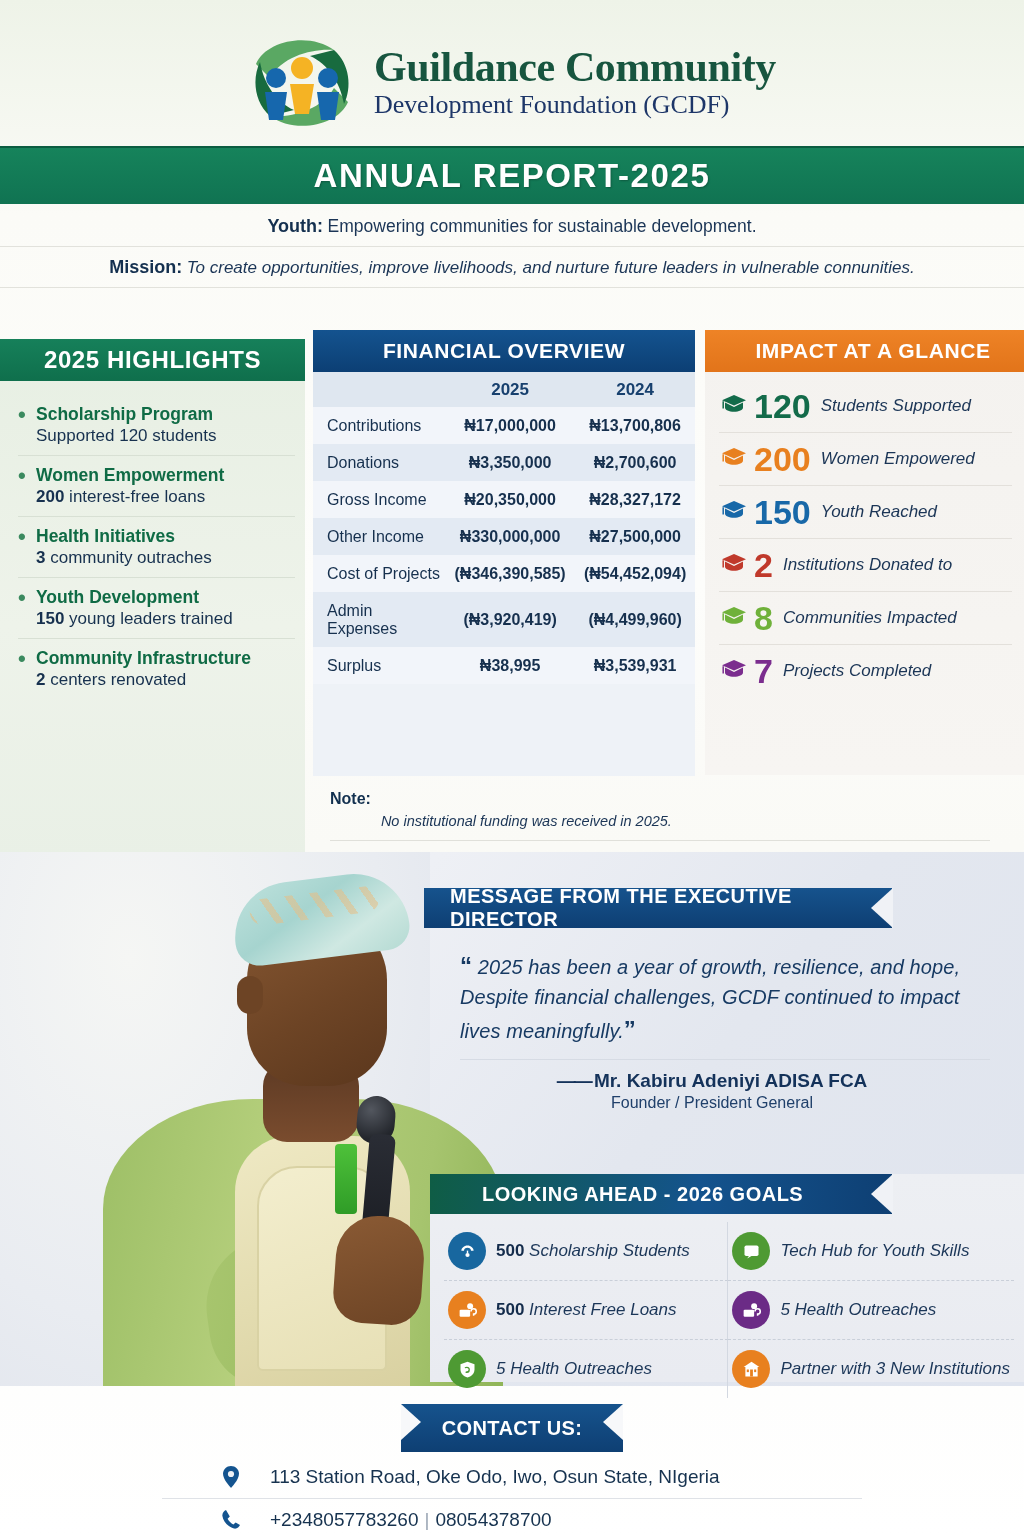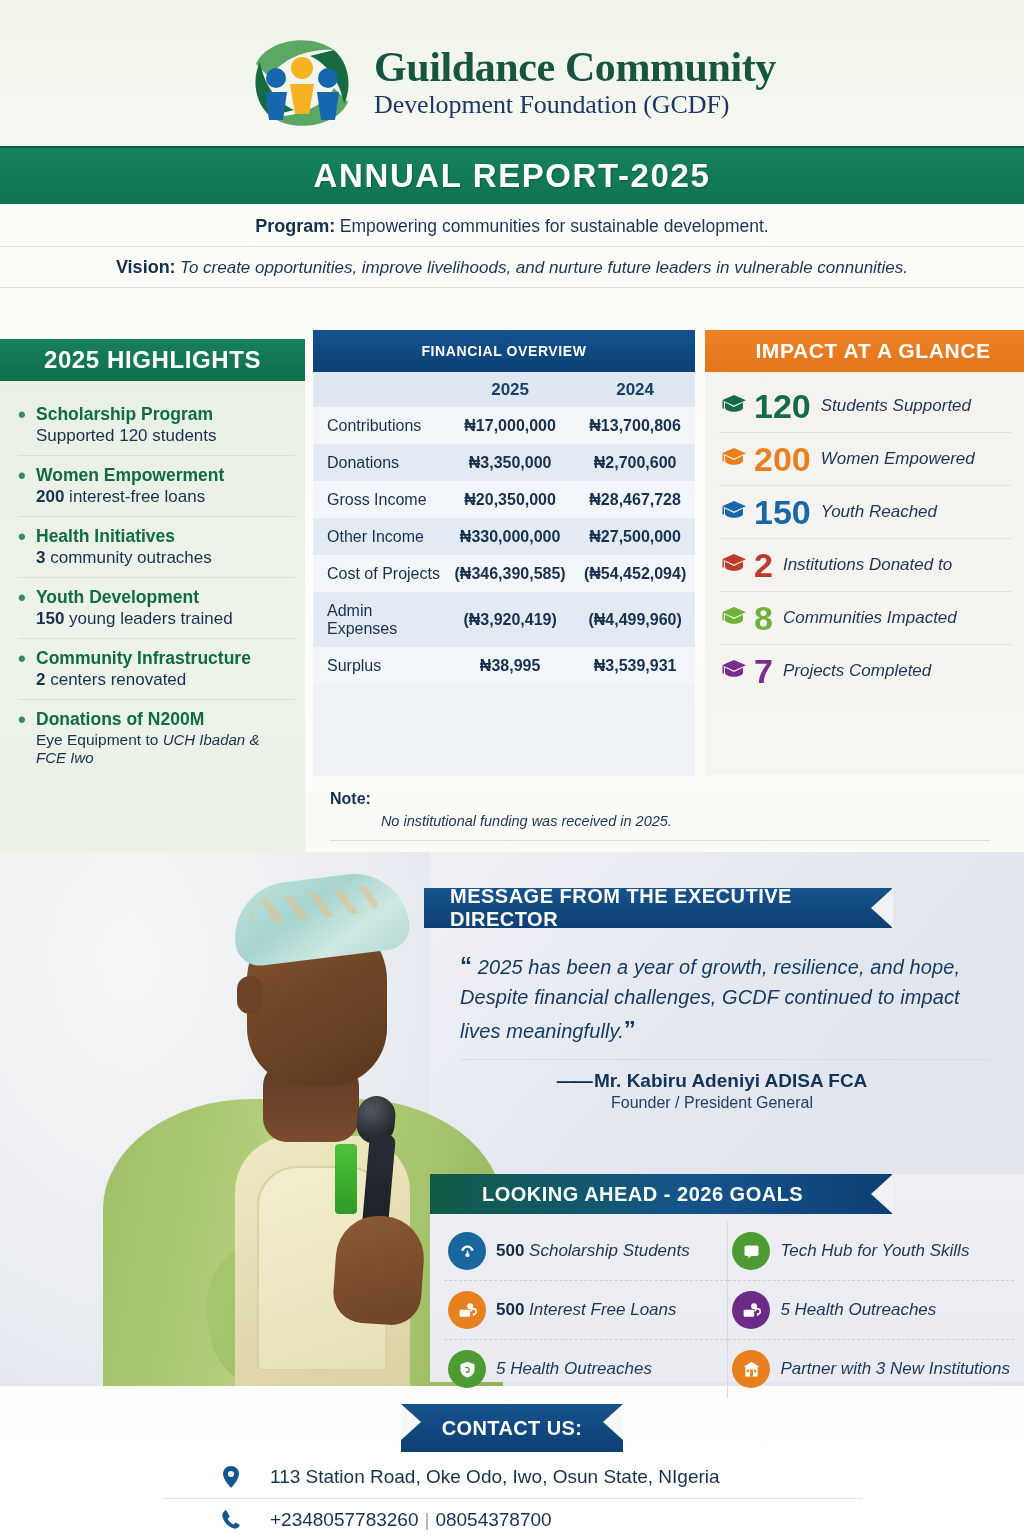--- a/index.html
+++ b/index.html
@@ -85,21 +85,21 @@
   .hl-s .it { font-style: italic; font-size: 15px; }
   .hl-item.small .hl-s { font-size: 15.5px; }
 
   
   .col-fin {
     position: absolute; left: 313px; top: 330px; width: 382px; height: 446px;
     background: #eef2f7;
   }
   .col-fin .panel-head {
     background: linear-gradient(180deg,#14538f 0%,#0c3f74 100%);
-    font-size: 14px;
+    font-size: 21px;
   }
   .ftable { width: 100%; border-collapse: collapse; }
   .ftable th {
     font-size: 17px; font-weight: bold; color: #17406e;
     padding: 8px 0 7px 0; background: #dfe7f0;
   }
   .ftable th.lbl { width: 132px; }
   .ftable td {
     font-size: 16.5px; color: #16304e; padding: 9.5px 0;
   }
@@ -339,25 +339,25 @@
       <div class="logo-l2">Development Foundation (GCDF)</div>
     </span>
   </div>
 
   <div class="title-band">
     <span class="t">ANNUAL REPORT-2025</span>
   </div>
 
   <div class="vm">
     <div class="vm-row">
-      <span class="vm-lbl">Program:</span>
+      <span class="vm-lbl">Youth:</span>
       <span class="vm-val">Empowering communities for sustainable development.</span>
     </div>
     <div class="vm-row">
-      <span class="vm-lbl">Vision:</span>
+      <span class="vm-lbl">Mission:</span>
       <span class="vm-val ital">To create opportunities, improve livelihoods, and nurture future leaders in vulnerable connunities.</span>
     </div>
   </div>
 
   <div class="col-high">
     <div class="panel-head">2025 HIGHLIGHTS</div>
     <div class="hl-list" id="hl-list">
         <div class="hl-item">
           <div class="hl-t">Scholarship Program</div>
           <div class="hl-s">Supported 120 students</div>
@@ -370,24 +370,20 @@
           <div class="hl-t">Health Initiatives</div>
           <div class="hl-s"><span class="em">3</span> community outraches</div>
         </div>
         <div class="hl-item">
           <div class="hl-t">Youth Development</div>
           <div class="hl-s"><span class="em">150</span> young leaders trained</div>
         </div>
         <div class="hl-item">
           <div class="hl-t">Community Infrastructure</div>
           <div class="hl-s"><span class="em">2</span> centers renovated</div>
-        </div>
-        <div class="hl-item small">
-          <div class="hl-t">Donations of N200M</div>
-          <div class="hl-s">Eye Equipment to <span class="it">UCH Ibadan &amp; FCE Iwo</span></div>
         </div>
       </div>
   </div>
 
   <div class="col-fin">
     <div class="panel-head">FINANCIAL OVERVIEW</div>
     <table class="ftable">
       <thead>
           <tr id="fin-head">
             <th class="lbl"></th>
@@ -402,21 +398,21 @@
             <td class="num">₦13,700,806</td>
           </tr>
           <tr class="odd">
             <td class="lbl">Donations</td>
             <td class="num">₦3,350,000</td>
             <td class="num">₦2,700,600</td>
           </tr>
           <tr class="even">
             <td class="lbl">Gross Income</td>
             <td class="num">₦20,350,000</td>
-            <td class="num">₦28,467,728</td>
+            <td class="num">₦28,327,172</td>
           </tr>
           <tr class="odd">
             <td class="lbl">Other Income</td>
             <td class="num">₦330,000,000</td>
             <td class="num">₦27,500,000</td>
           </tr>
           <tr class="even">
             <td class="lbl">Cost of Projects</td>
             <td class="num">(₦346,390,585)</td>
             <td class="num">(₦54,452,094)</td>

